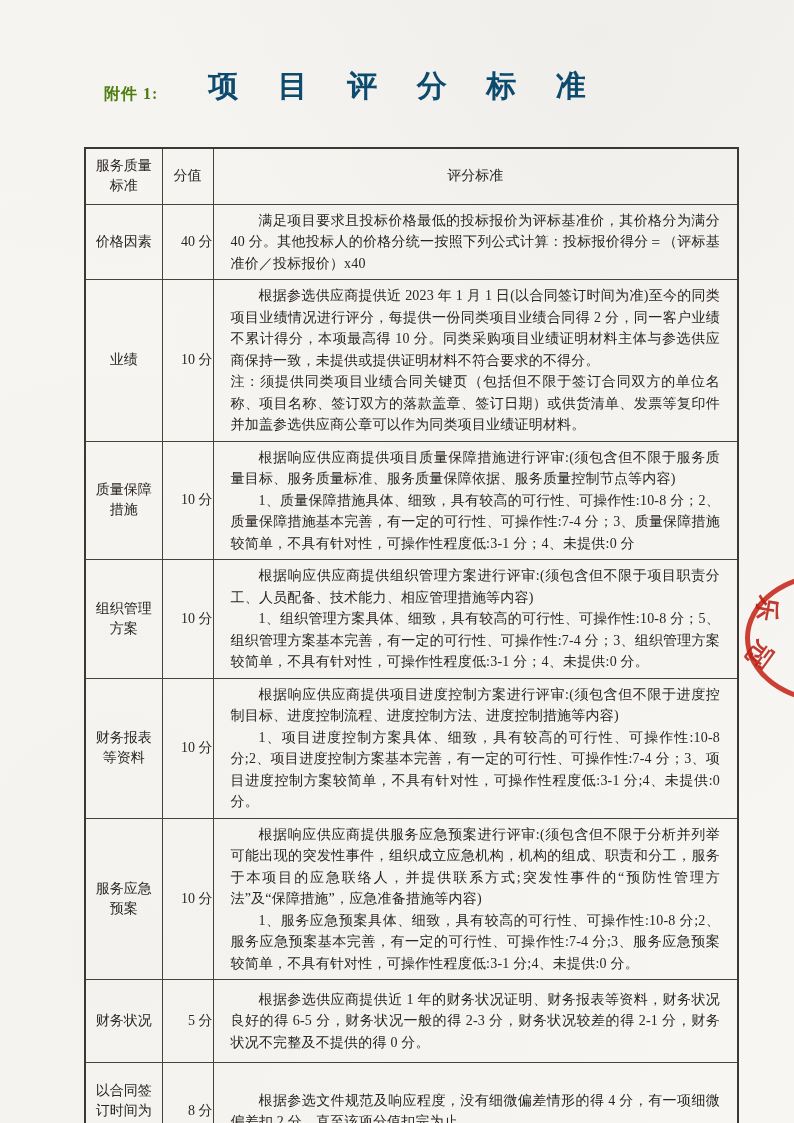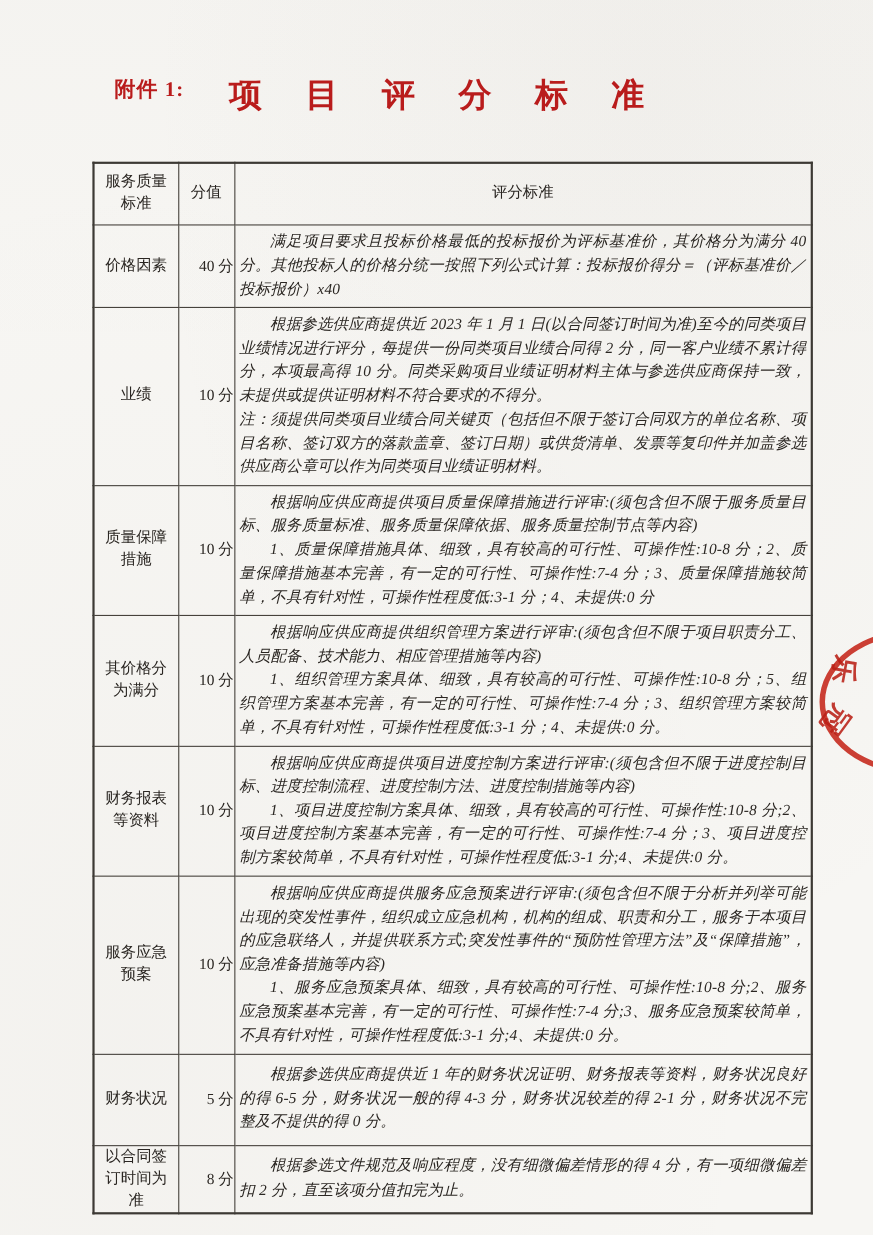--- a/index.html
+++ b/index.html
@@ -10,50 +10,50 @@
     background-color:#f7f6f3;
     background-image:
       radial-gradient(ellipse at 75% 8%,  rgba(150,140,128,0.05), transparent 55%),
       radial-gradient(ellipse at 15% 85%, rgba(150,140,128,0.04), transparent 60%),
       linear-gradient(180deg, rgba(120,110,100,0.02), rgba(120,110,100,0.00) 30%);
     font-family:"Liberation Serif","DejaVu Serif",serif;
     color:#26231f;
   }
 
   .attachment-label {
-    position:absolute; left:104px; top:68px;
-    font-size:19px; font-weight:bold; letter-spacing:1px; color:#b91c1c;
+    position:absolute; left:104px; top:84px;
+    font-size:16px; font-weight:bold; letter-spacing:1px; color:#4d7c0f;
   }
   .doc-title {
     position:absolute; left:0; top:66px; width:100%;
     text-align:center; font-size:30px; font-weight:bold;
-    letter-spacing:16px; text-indent:16px; color:#b91c1c;
+    letter-spacing:16px; text-indent:16px; color:#0c4a6e;
   }
 
   .scoring-table {
     position:absolute; left:84px; top:147px; width:653px;
     border-collapse:collapse; table-layout:fixed;
     border:2px solid #3c3934;
   }
   .scoring-table th, .scoring-table td { border:1px solid #46423c; }
   .scoring-table th {
     font-weight:normal; font-size:14px; line-height:20px;
     text-align:center; vertical-align:middle; padding:2px 6px; color:#2a2622;
   }
   td.factor-cell {
     text-align:center; vertical-align:middle;
-    font-size:14px; line-height:20px; padding:0 5px; color:#2a2622;
+    font-size:14px; line-height:20px; padding:18px 5px; color:#2a2622;
   }
   td.score-cell {
     text-align:right; vertical-align:middle;
     font-size:14px; color:#2a2622;
   }
   td.criteria-cell {
-    vertical-align:middle; padding:5px 4px;
-    font-size:14px; color:#2a2622;font-style:italic;
+    vertical-align:middle; padding:5px 17px;
+    font-size:14px; color:#2a2622;
   }
   .para { text-align:justify; line-height:21.5px; letter-spacing:0.2px; }
   .para.indent { text-indent:2em; }
 
   .seal {
     position:absolute; top:562px; right:0; width:64px; height:172px;
     overflow:hidden; pointer-events:none;
   }
   .seal-ring {
     position:absolute; left:15px; top:10px; width:175px; height:132px;
@@ -104,21 +104,21 @@
       </tr>
       <tr style="height: 110px;">
         <td class="factor-cell">质量保障措施</td>
         <td class="score-cell">10 分</td>
         <td class="criteria-cell">
           <p class="para indent">根据响应供应商提供项目质量保障措施进行评审:(须包含但不限于服务质量目标、服务质量标准、服务质量保障依据、服务质量控制节点等内容)</p>
           <p class="para indent">1、质量保障措施具体、细致，具有较高的可行性、可操作性:10-8 分；2、质量保障措施基本完善，有一定的可行性、可操作性:7-4 分；3、质量保障措施较简单，不具有针对性，可操作性程度低:3-1 分；4、未提供:0 分</p>
         </td>
       </tr>
       <tr style="height: 104px;">
-        <td class="factor-cell">其价格分为满分</td>
+        <td class="factor-cell">组织管理方案</td>
         <td class="score-cell">10 分</td>
         <td class="criteria-cell">
           <p class="para indent">根据响应供应商提供组织管理方案进行评审:(须包含但不限于项目职责分工、人员配备、技术能力、相应管理措施等内容)</p>
           <p class="para indent">1、组织管理方案具体、细致，具有较高的可行性、可操作性:10-8 分；5、组织管理方案基本完善，有一定的可行性、可操作性:7-4 分；3、组织管理方案较简单，不具有针对性，可操作性程度低:3-1 分；4、未提供:0 分。</p>
         </td>
       </tr>
       <tr style="height: 113px;">
         <td class="factor-cell">财务报表等资料</td>
         <td class="score-cell">10 分</td>
         <td class="criteria-cell">
@@ -131,21 +131,21 @@
         <td class="score-cell">10 分</td>
         <td class="criteria-cell">
           <p class="para indent">根据响应供应商提供服务应急预案进行评审:(须包含但不限于分析并列举可能出现的突发性事件，组织成立应急机构，机构的组成、职责和分工，服务于本项目的应急联络人，并提供联系方式;突发性事件的“预防性管理方法”及“保障措施”，应急准备措施等内容)</p>
           <p class="para indent">1、服务应急预案具体、细致，具有较高的可行性、可操作性:10-8 分;2、服务应急预案基本完善，有一定的可行性、可操作性:7-4 分;3、服务应急预案较简单，不具有针对性，可操作性程度低:3-1 分;4、未提供:0 分。</p>
         </td>
       </tr>
       <tr style="height: 83px;">
         <td class="factor-cell">财务状况</td>
         <td class="score-cell">5 分</td>
         <td class="criteria-cell">
-          <p class="para indent">根据参选供应商提供近 1 年的财务状况证明、财务报表等资料，财务状况良好的得 6-5 分，财务状况一般的得 4-3 分，财务状况较差的得 2-1 分，财务状况不完整及不提供的得 0 分。</p>
+          <p class="para indent">根据参选供应商提供近 1 年的财务状况证明、财务报表等资料，财务状况良好的得 6-5 分，财务状况一般的得 2-3 分，财务状况较差的得 2-1 分，财务状况不完整及不提供的得 0 分。</p>
         </td>
       </tr>
       <tr style="height: 57px;">
         <td class="factor-cell">以合同签订时间为准</td>
         <td class="score-cell">8 分</td>
         <td class="criteria-cell">
           <p class="para indent">根据参选文件规范及响应程度，没有细微偏差情形的得 4 分，有一项细微偏差扣 2 分，直至该项分值扣完为止。</p>
         </td>
       </tr>
     </tbody>

